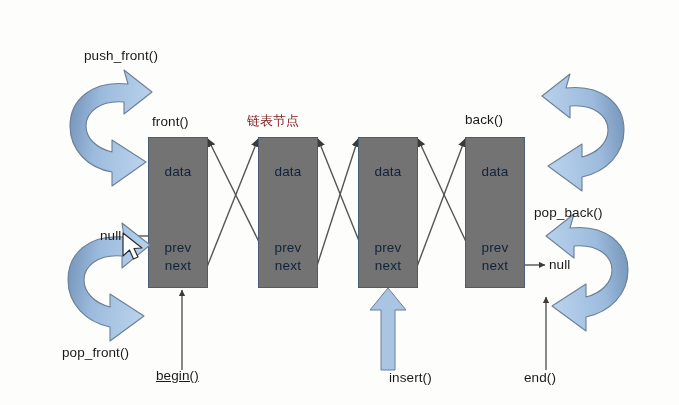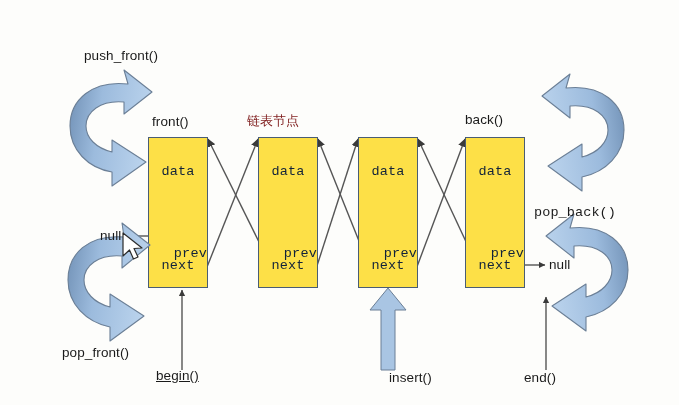--- a/index.html
+++ b/index.html
@@ -6,35 +6,34 @@
   body{
     width:679px;height:405px;
     background:#fdfdfb;
     font-family:"Liberation Sans","DejaVu Sans",sans-serif;
     overflow:hidden;
     position:relative;
   }
   #stage{position:absolute;left:0;top:0;width:679px;height:405px;}
   .node{
     position:absolute;
-    background:#fde047;
+    background:#737373;
     border:1px solid #4a5d73;
     box-sizing:border-box;
-    font-family:Liberation Mono, monospace;
   }
   .node .cell{
     position:absolute;
     left:0;right:0;
     text-align:center;
     font-size:13.5px;
     color:#11223a;
     letter-spacing:.2px;
   }
   .node .c-data{top:26px;}
-  .node .c-prev{top:108px;text-align:right;}
+  .node .c-prev{top:102px;}
   .node .c-next{top:120px;}
   .lbl{
     position:absolute;
     font-size:13.5px;
     color:#1a1a1a;
     white-space:nowrap;
     letter-spacing:.1px;
   }
   .lbl-cn{
     position:absolute;
@@ -202,21 +201,21 @@
     <g>
       <path d="M123,233 L123,256 L129.5,250 L133.5,259 L138,257 L134,248.5 L142,248 Z" fill="#ffffff" stroke="#2b2b2b" stroke-width="1.2" stroke-linejoin="round"></path>
     </g>
   </svg>
 
   <div class="lbl" style="left:84px;top:48px;">push_front()</div>
 
 
   <div class="lbl" style="left:62px;top:345px;">pop_front()</div>
 
-  <div class="lbl" style="left:534px;top:205px;font-family:Liberation Mono, monospace;">pop_back()</div>
+  <div class="lbl" style="left:534px;top:205px;">pop_back()</div>
 
   <div class="lbl" style="left:152px;top:114px;">front()</div>
 
   <div class="lbl" style="left:465px;top:112px;">back()</div>
 
   <div class="lbl-cn" style="left:247px;top:112px;">链表节点</div>
 
   <div class="lbl" style="left:156px;top:368px;text-decoration:underline;">begin()</div>
 
   <div class="lbl" style="left:524px;top:370px;text-align:center;">end()</div>

